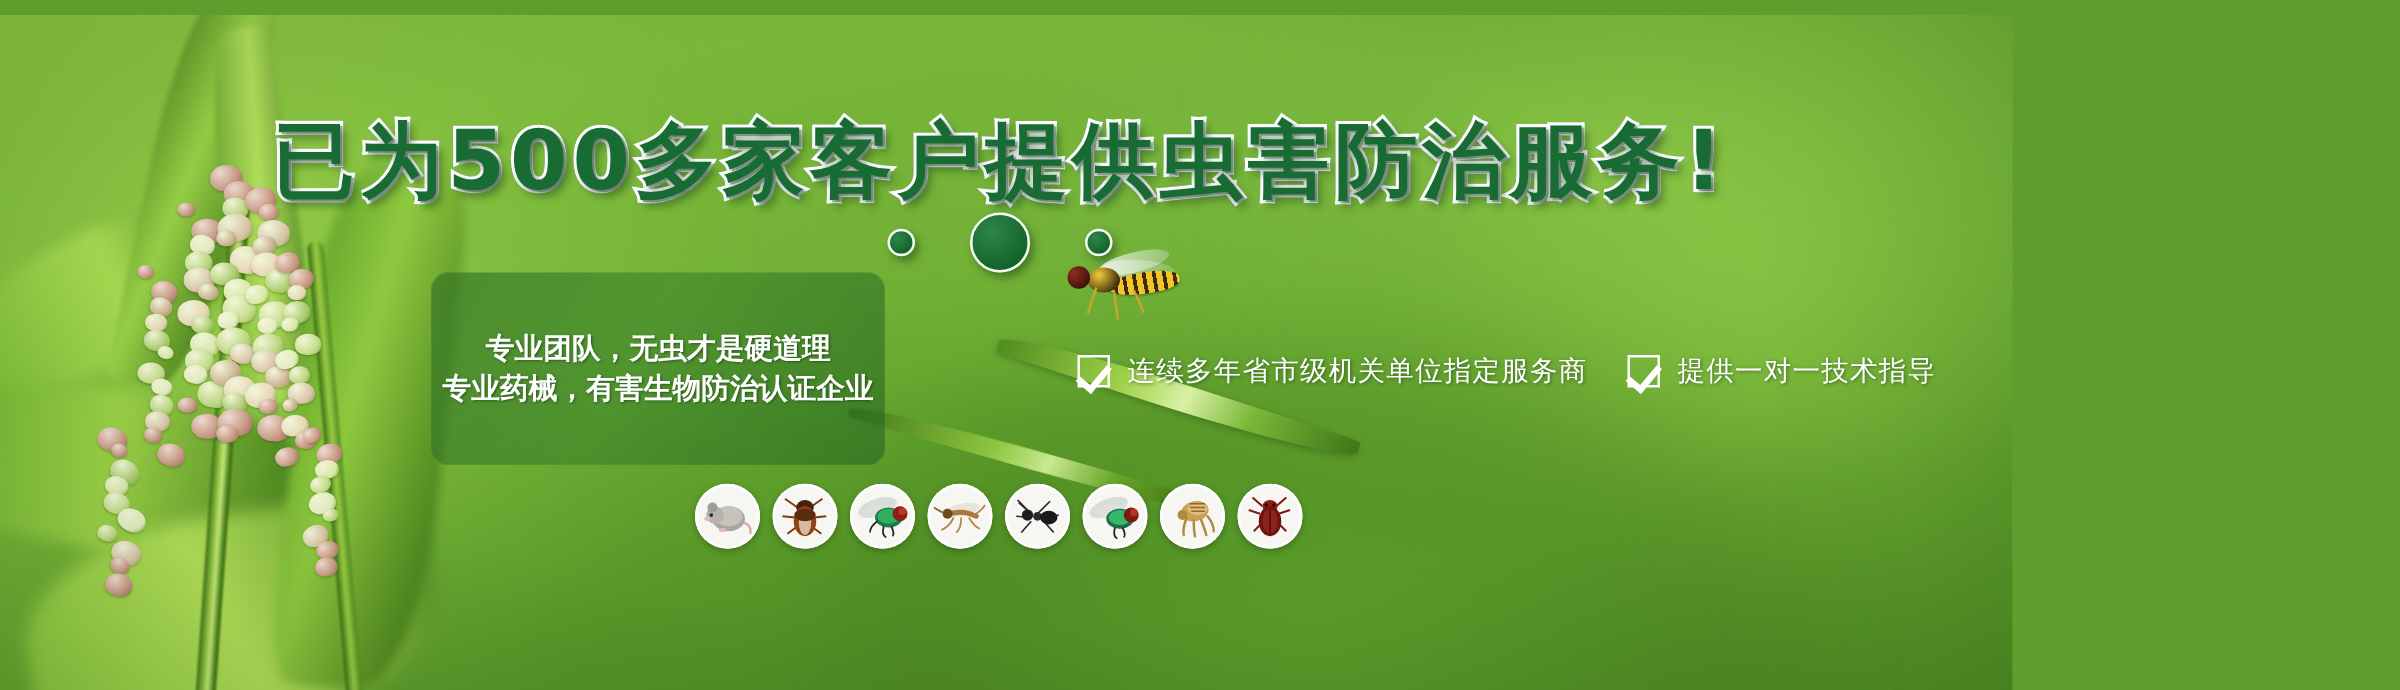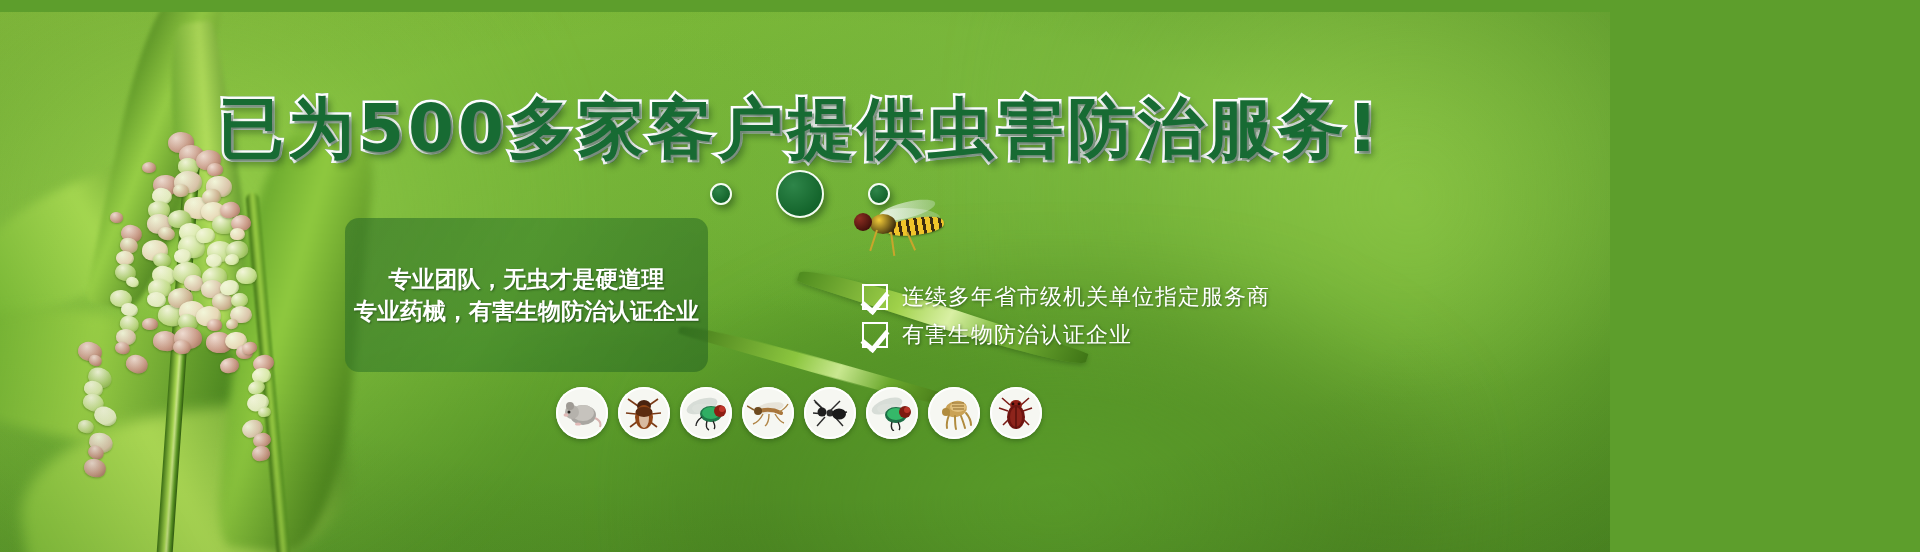--- a/index.html
+++ b/index.html
@@ -210,21 +210,21 @@
   .fly-leg {
     position:absolute; width:2px; background:#c9a52c; transform-origin:top center;
   }
   .fly-leg.g1 { left:24px; top:26px; height:22px; transform:rotate(18deg); }
   .fly-leg.g2 { left:38px; top:28px; height:24px; transform:rotate(-8deg); }
   .fly-leg.g3 { left:54px; top:28px; height:20px; transform:rotate(-24deg); }
 
   
   #checks {
     position:absolute; left:862px; top:270px;
-    display:flex; flex-direction:column; gap:8px;
+    display:flex; flex-direction:row; gap:32px;
   }
   .check-row { display:flex; align-items:center; gap:14px; }
   .check-box {
     width:26px; height:26px;
     border:2px solid #ffffff;
     position:relative; flex:0 0 auto;
   }
   .check-box::after {
     content:"";
     position:absolute; left:3px; top:1px;
@@ -402,21 +402,21 @@
     <div class="pline p3">专业药械，有害生物防治认证企业</div>
   </div>
 
   <div id="checks">
     <div class="check-row">
       <span class="check-box"></span>
       <span class="check-text">连续多年省市级机关单位指定服务商</span>
     </div>
     <div class="check-row">
       <span class="check-box"></span>
-      <span class="check-text">有害生物防治认证企业</span>
+      <span class="check-text">提供一对一技术指导</span>
     </div>
   </div>
 
   <div id="pests">
       <div class="pest" title="鼠">
         <svg width="40" height="34" viewBox="0 0 40 34">
           <ellipse cx="21" cy="19" rx="13" ry="10" fill="#a9a6a1"></ellipse>
           <ellipse cx="21" cy="17" rx="11" ry="8" fill="#c6c3bd"></ellipse>
           <circle cx="10" cy="16" r="7" fill="#b5b2ac"></circle>
           <circle cx="8" cy="10" r="4" fill="#9e9a94"></circle>

